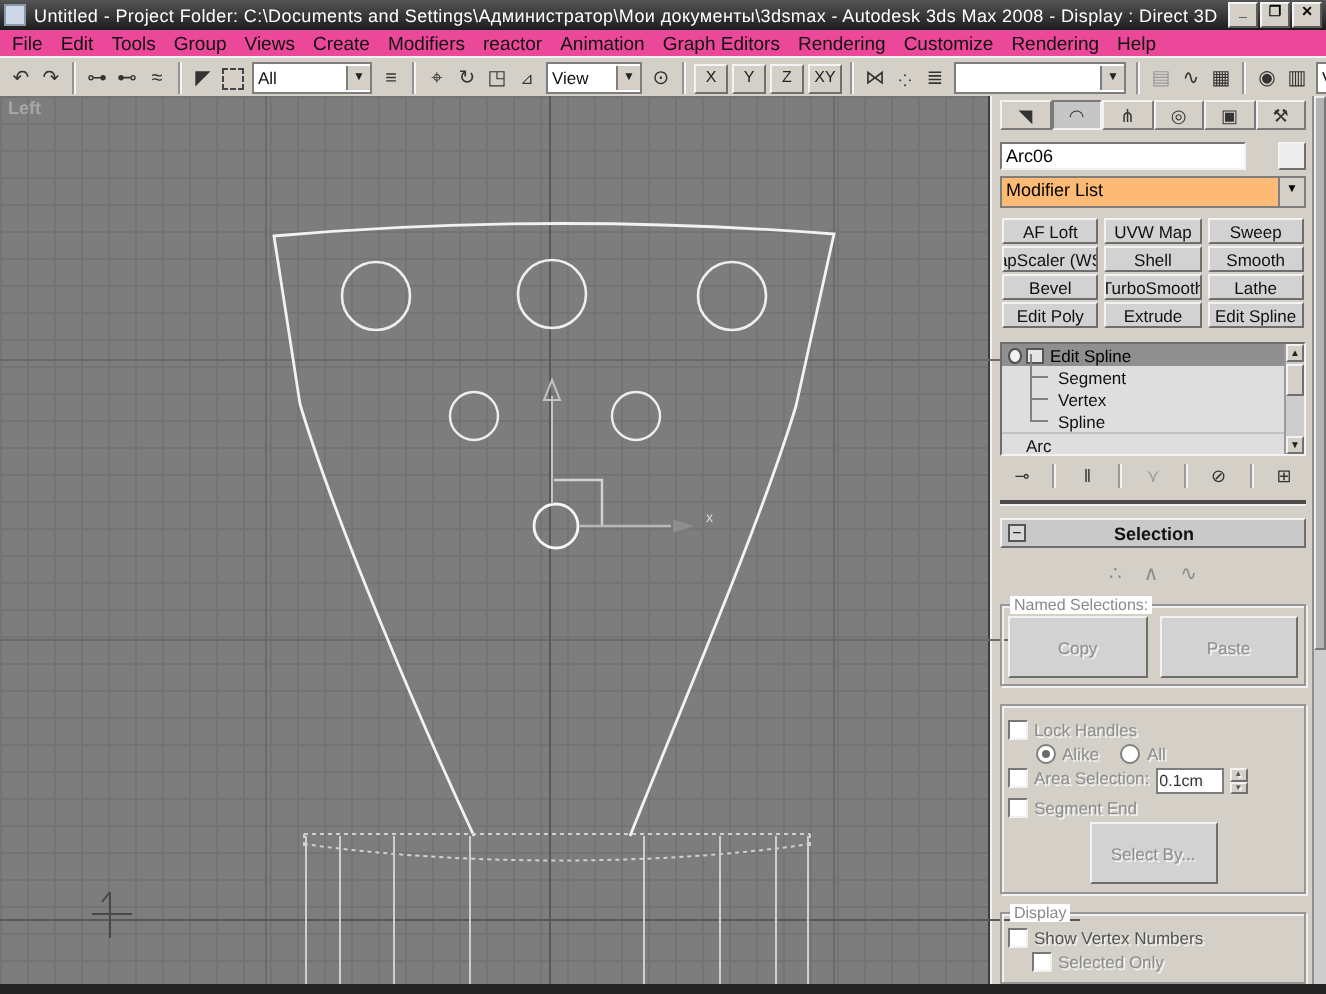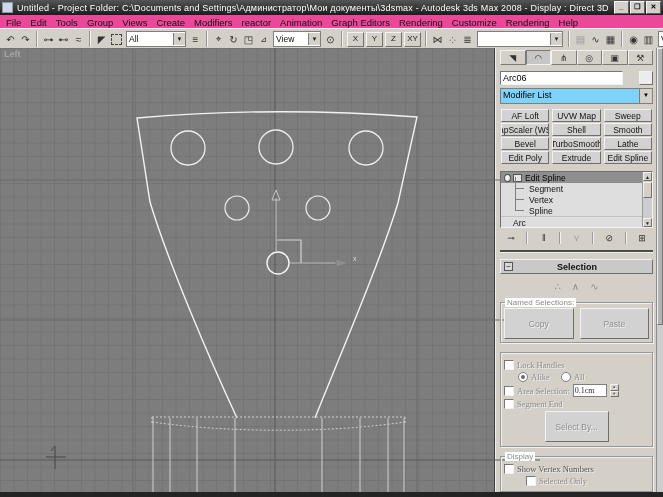--- a/index.html
+++ b/index.html
@@ -57,21 +57,21 @@
   .tabs{display:flex;height:15px;}
   .tab{flex:1;display:flex;align-items:center;justify-content:center;font-size:9px;
     color:#333;border:1px solid;border-color:#f2f2f2 #7a7a7a #7a7a7a #f2f2f2;
     background:#d4d0c8;}
   .tab.active{border-color:#7a7a7a #f2f2f2 #f2f2f2 #7a7a7a;background:#c6c6c6;}
   .namerow{display:flex;gap:16px;margin-top:6px;height:14px;}
   .namefield{flex:1;height:14px;border:1px solid;border-color:#777 #f2f2f2 #f2f2f2 #777;
     background:#fff;font-size:9px;padding:0 2px;font-family:"Liberation Sans",sans-serif;box-sizing:border-box;}
   .swatch{width:14px;height:14px;background:#ececec;border:1px solid;
     border-color:#f2f2f2 #707070 #707070 #f2f2f2;box-sizing:border-box;}
-  .modlist{margin-top:3px;height:14px;display:flex;background:#7dd3fc;
+  .modlist{margin-top:3px;height:14px;display:flex;background:#fdba74;
     border:1px solid #7e7e7e;}
   .modlist .val{flex:1;font-size:9px;padding:0 2px;line-height:13px;}
   .modlist .arr{width:12px;background:#d4d0c8;border-left:1px solid #7e7e7e;
     font-size:6px;text-align:center;line-height:12px;}
   .modgrid{display:grid;grid-template-columns:1fr 1fr 1fr;gap:1px 3px;margin:5px 1px 0 1px;}
   .modbtn{height:13px;background:#d2d2d2;border:1px solid;
     border-color:#f2f2f2 #6e6e6e #6e6e6e #f2f2f2;font-size:8.5px;color:#111;
     display:flex;align-items:center;justify-content:center;overflow:hidden;
     white-space:nowrap;padding:0 1px;}
   .stack{margin-top:7px;height:55px;background:#dedede;border:1px solid;
@@ -112,36 +112,36 @@
     font-size:10px;color:#8c8c8c;}
   .groupbox{border:1px solid #979797;box-shadow:1px 1px 0 #f0f0f0, inset 1px 1px 0 #f0f0f0;
     margin-top:9px;position:relative;padding:5px 3px 3px 3px;}
   .gb-legend{position:absolute;top:-5px;left:4px;background:#ffffff;padding:0 2px;
     font-size:8px;color:#8a8a8a;}
   .disbtn{height:31px;background:#d2d2d2;border:1px solid;
     border-color:#f2f2f2 #6e6e6e #6e6e6e #f2f2f2;font-size:8.5px;color:#8e8e8e;
     text-shadow:1px 1px 0 #f2f2f2;display:flex;align-items:center;justify-content:center;}
   .cpbrow{display:flex;gap:6px;}
   .cpbrow .disbtn{flex:1;}
-  .ckrow{display:flex;align-items:center;gap:3px;font-size:8.5px;color:#8e8e8e;
-    text-shadow:1px 1px 0 #f2f2f2;margin:2px 0;white-space:nowrap;font-family:Liberation Serif, serif;}
+  .ckrow{display:flex;align-items:flex-start;gap:3px;font-size:8.5px;color:#8e8e8e;
+    text-shadow:1px 1px 0 #f2f2f2;margin:2px 0;white-space:nowrap;}
   .ckrow.dark{color:#555;}
   .ckbox{width:8px;height:8px;background:#fff;border:1px solid;
     border-color:#777 #f0f0f0 #f0f0f0 #777;flex:0 0 auto;box-sizing:content-box;}
   .radio{width:8px;height:8px;border-radius:50%;background:#fff;border:1px solid #808080;
     position:relative;flex:0 0 auto;}
   .radio.on::after{content:"";position:absolute;inset:2px;border-radius:50%;background:#6b6b6b;}
   .spinval{width:30px;height:11px;background:#fff;border:1px solid #7e7e7e;
     font-size:8px;color:#333;line-height:11px;padding:0 1px;}
   .spinner{width:9px;height:13px;display:flex;flex-direction:column;}
   .spinner span{flex:1;background:#d4d0c8;border:1px solid;
     border-color:#f2f2f2 #707070 #707070 #f2f2f2;font-size:4px;line-height:4px;
     text-align:center;color:#555;}
   .indent1{margin-left:14px;}
-  .indent2{margin-left:22px;}
+  .indent2{margin-left:12px;}
 </style>
 </head>
 <body>
 
 <div class="titlebar">
   <span class="app-ico"></span>
   <span class="title-text">Untitled     - Project Folder: C:\Documents and Settings\Администратор\Мои документы\3dsmax     - Autodesk 3ds Max 2008    - Display : Direct 3D</span>
   <span class="wbtns">
     <span class="wbtn">_</span>
     <span class="wbtn">❐</span>

